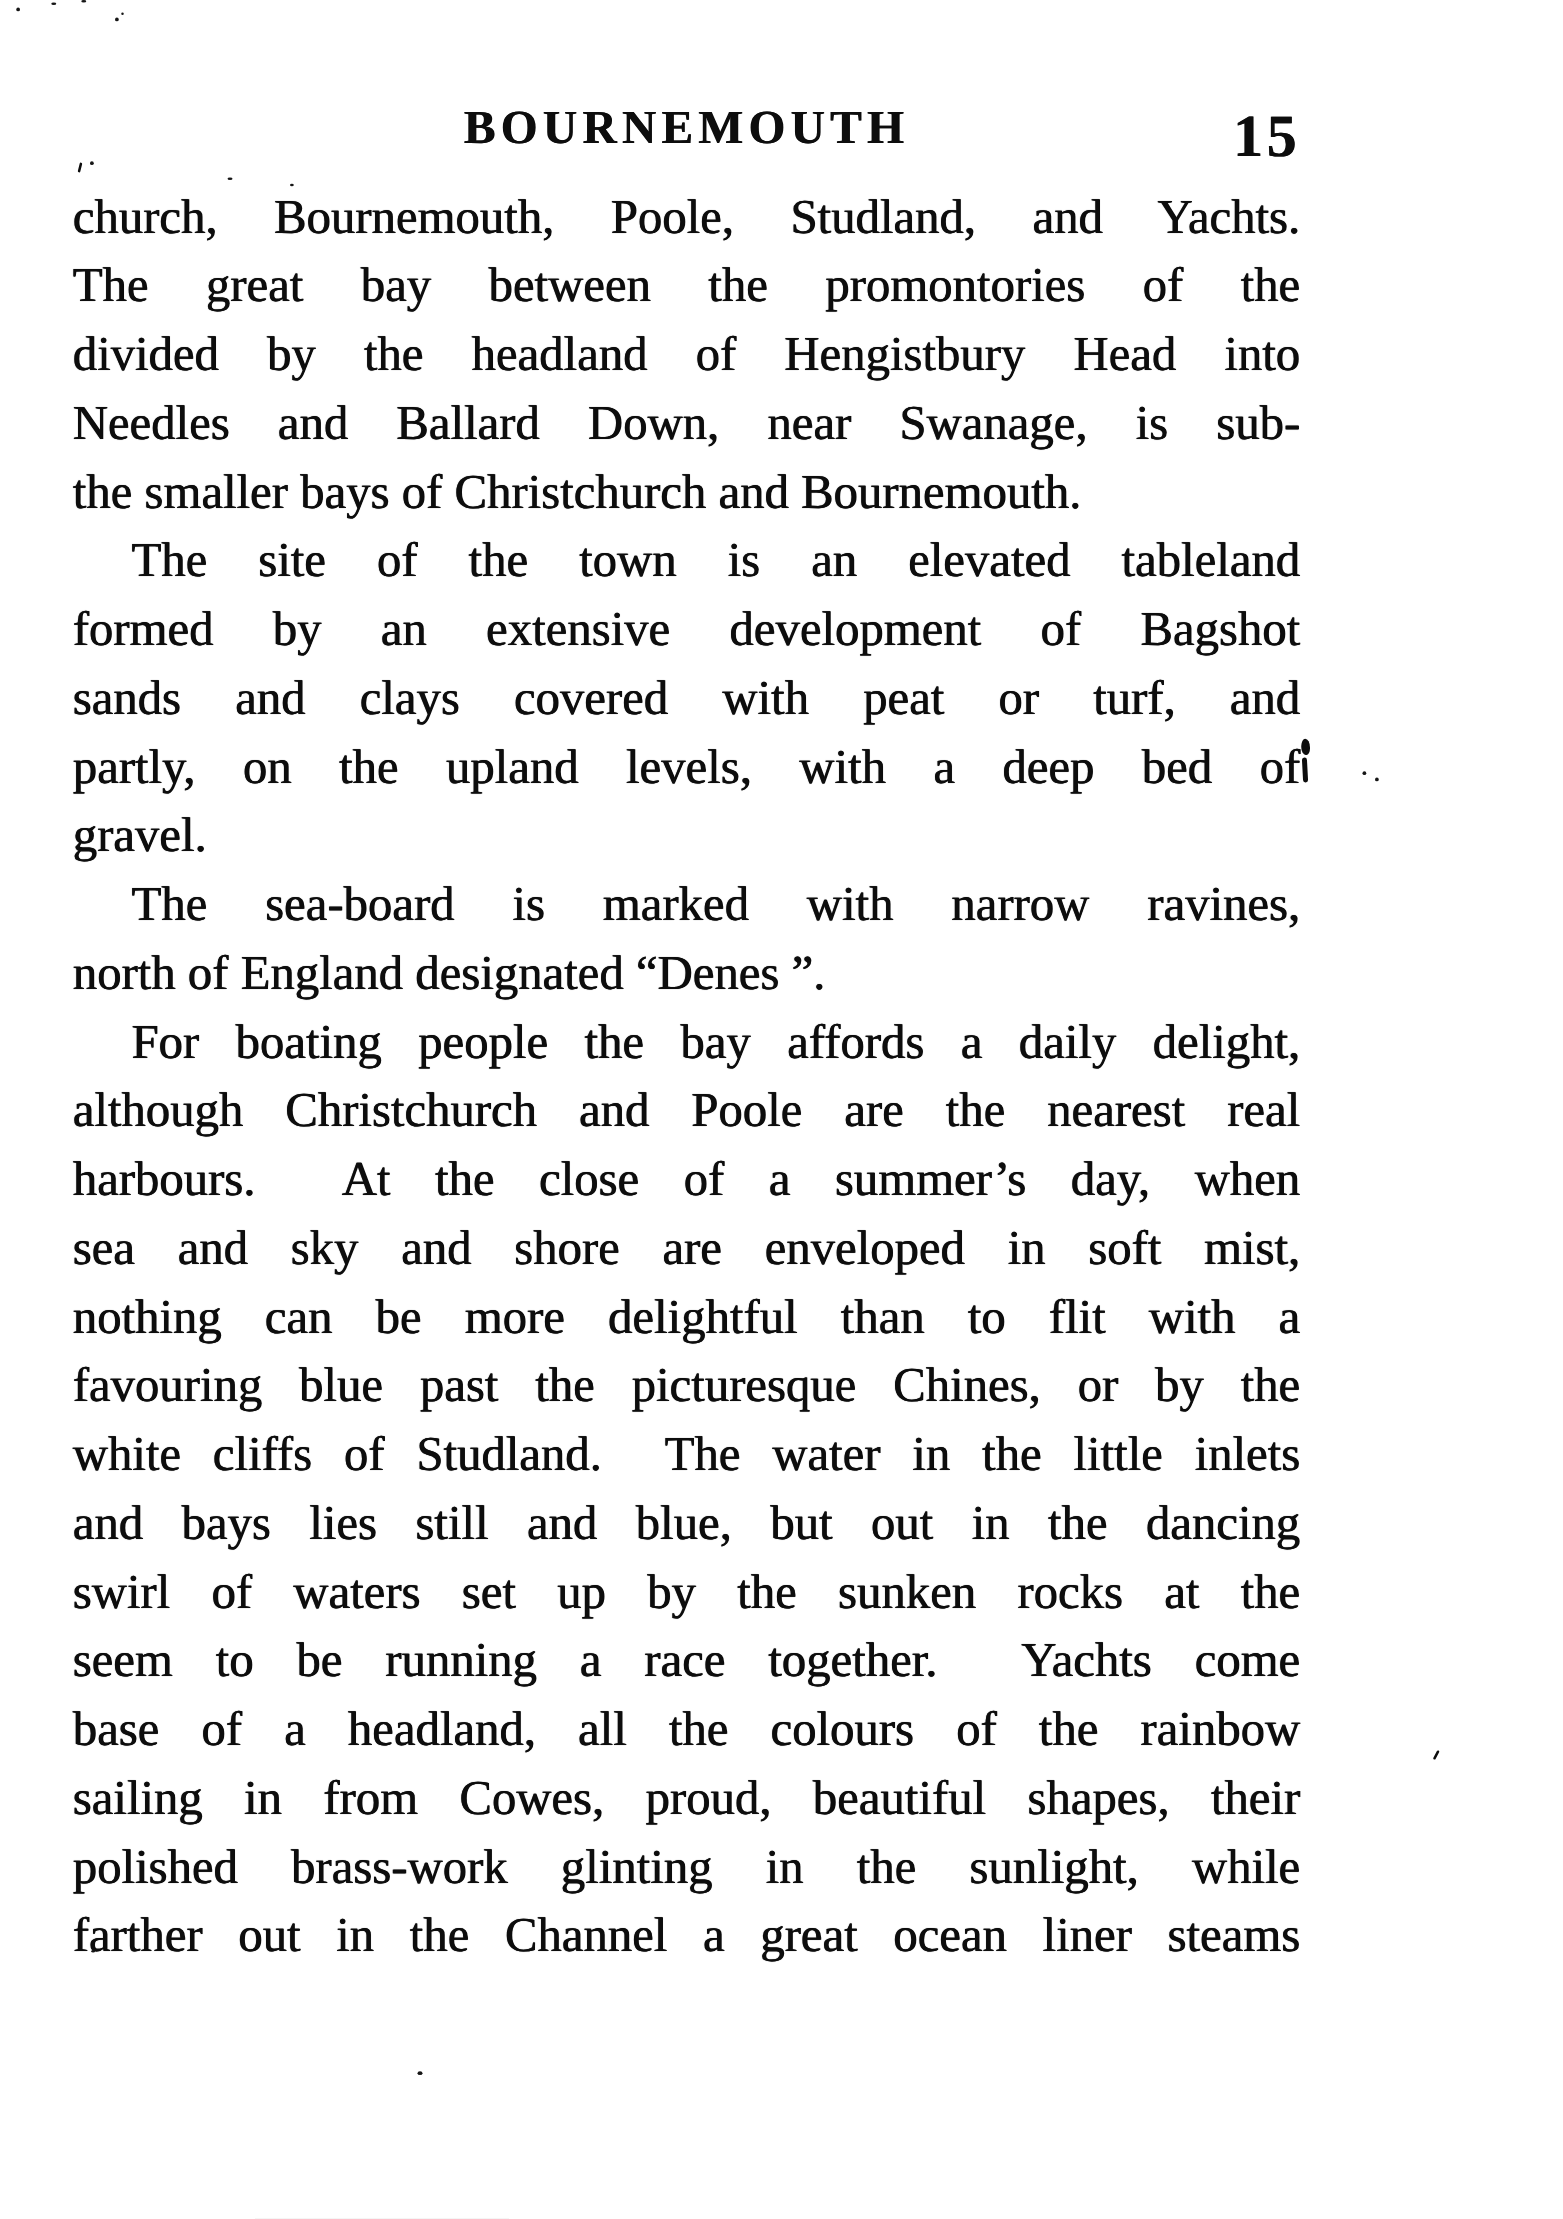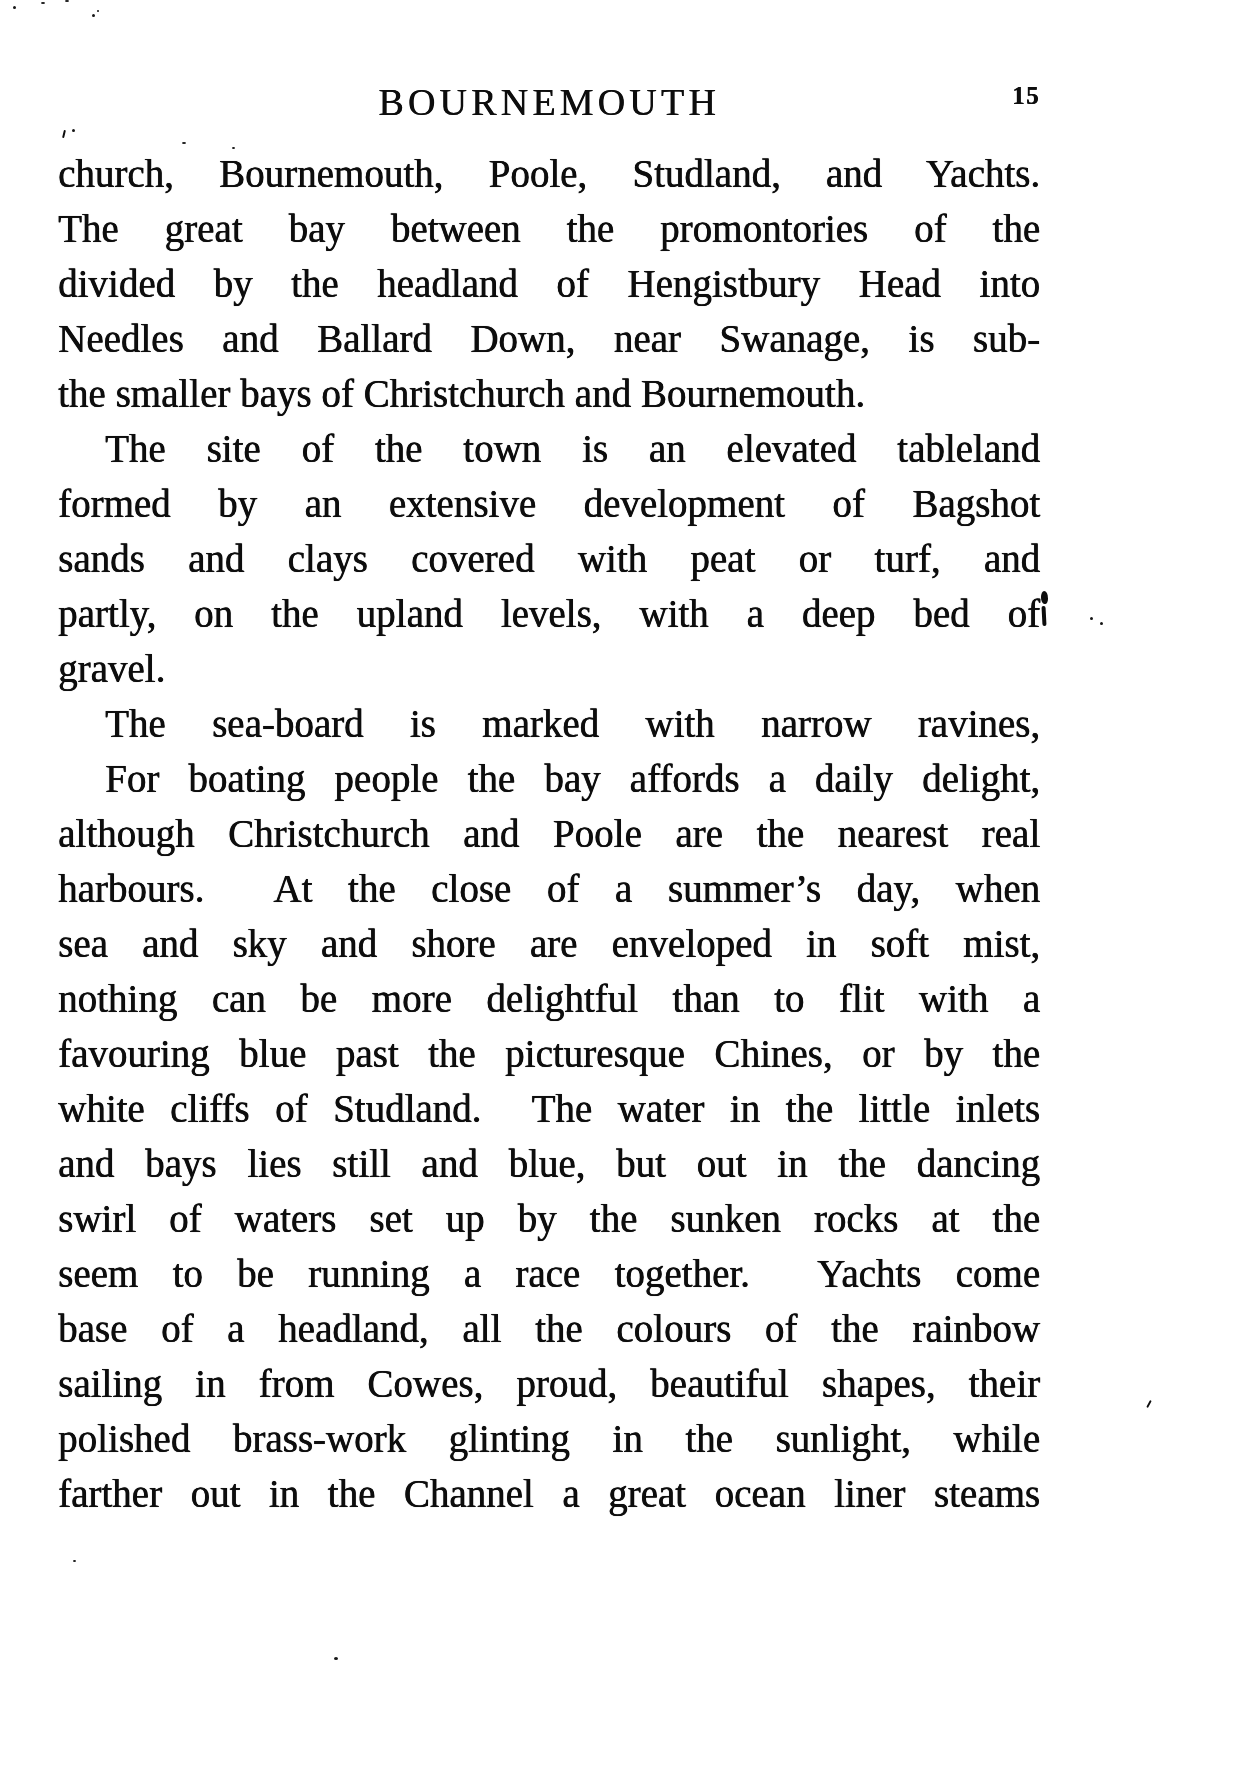--- a/index.html
+++ b/index.html
@@ -20,29 +20,29 @@
     position: absolute;
     top: 80px;
     left: 58px;
     width: 982px;
     height: 44px;
   }
   .head-title {
     display: block;
     text-align: center;
     font-size: 38px;
-    font-weight: normal;
+    font-weight: bold;
     letter-spacing: 0.11em;
     text-shadow: 0.5px 0 0 currentColor;
   }
   .head-folio {
     position: absolute;
     top: 2px;
     right: 0;
-    font-size: 25px;
+    font-size: 48px;
     font-weight: bold;
     letter-spacing: 0.06em;
     text-shadow: 0.5px 0 0 currentColor;
   }
   .body-text {
     position: absolute;
     left: 58px;
     top: 146px;
     width: 982px;
     font-size: 39px;
@@ -89,20 +89,21 @@
     <div class="line">The great bay between the promontories of the</div>
     <div class="line">divided by the headland of Hengistbury Head into</div>
     <div class="line">Needles and Ballard Down, near Swanage, is sub-</div>
     <div class="line end">the smaller bays of Christchurch and Bournemouth.</div>
     <div class="line indent">The site of the town is an elevated tableland</div>
     <div class="line">formed by an extensive development of Bagshot</div>
     <div class="line">sands and clays covered with peat or turf, and</div>
     <div class="line">partly, on the upland levels, with a deep bed of</div>
     <div class="line end">gravel.</div>
     <div class="line indent">The sea-board is marked with narrow ravines,</div>
+    <div class="line end">north of England designated “Denes ”.</div>
     <div class="line indent">For boating people the bay affords a daily delight,</div>
     <div class="line">although Christchurch and Poole are the nearest real</div>
     <div class="line">harbours.  At the close of a summer’s day, when</div>
     <div class="line">sea and sky and shore are enveloped in soft mist,</div>
     <div class="line">nothing can be more delightful than to flit with a</div>
     <div class="line">favouring blue past the picturesque Chines, or by the</div>
     <div class="line">white cliffs of Studland.  The water in the little inlets</div>
     <div class="line">and bays lies still and blue, but out in the dancing</div>
     <div class="line">swirl of waters set up by the sunken rocks at the</div>
     <div class="line">seem to be running a race together.  Yachts come</div>

